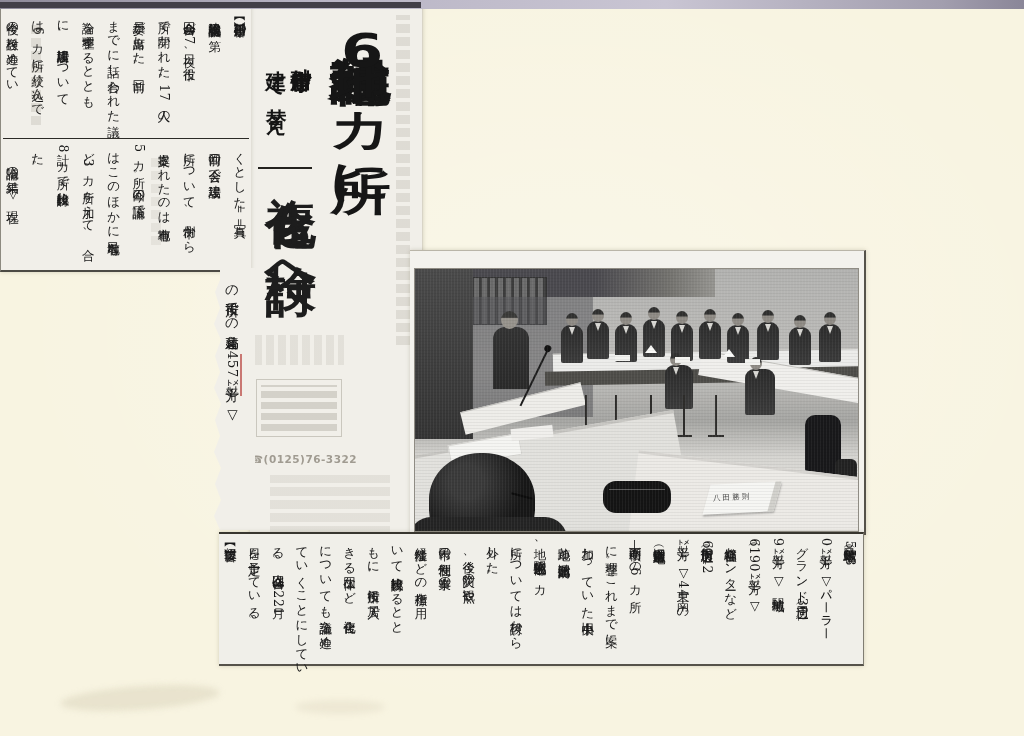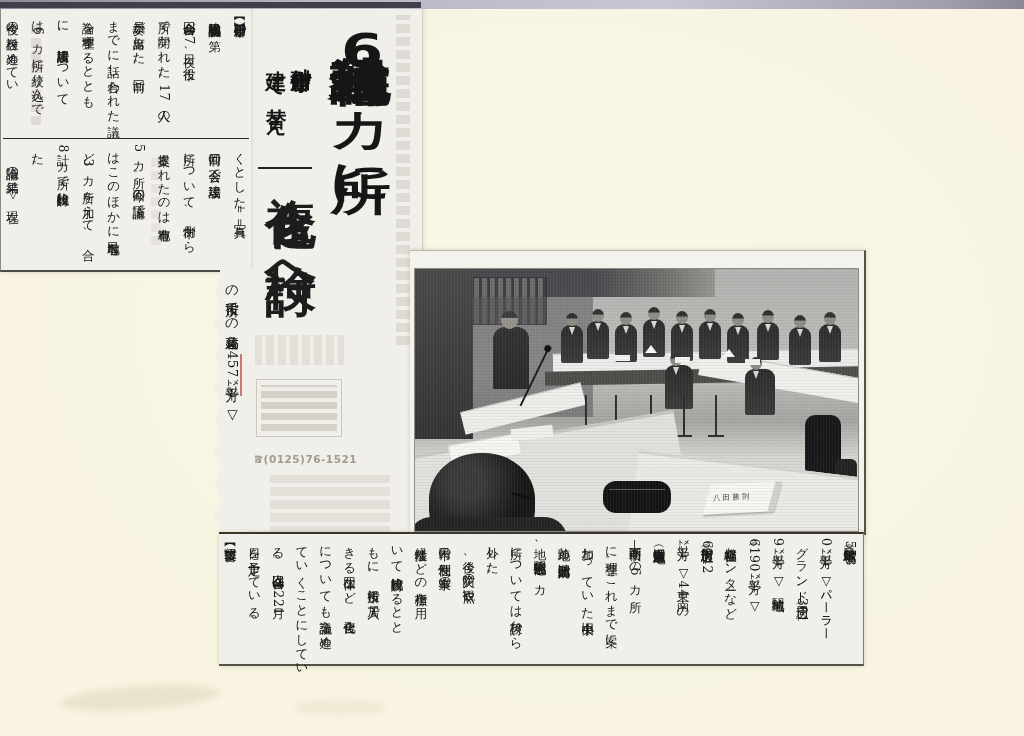--- a/index.html
+++ b/index.html
@@ -150,21 +150,21 @@
   <div id="head-main" class="vhead">建設候補地6カ所に</div>
   <div id="kicker1" class="vhead">砂川市庁舎</div>
   <div id="kicker2" class="vhead">建て替え</div>
   <div id="kicker-rule"></div>
   <div id="head-deck" class="vhead">複合化も検討へ</div>
   <div class="ghost" style="left:146px;top:10px;width:14px;height:330px;"></div>
   <div class="ghost h" style="left:4px;top:330px;width:90px;height:30px;opacity:.12;"></div>
   <div id="ghost-ad">
       <i></i>
     </div>
-  <div id="ghost-phone">☎(0125)76-1521</div>
+  <div id="ghost-phone">☎(0125)76-3322</div>
   <div class="ghost" style="left:20px;top:470px;width:120px;height:60px;opacity:.12;"></div>
 </div>
 
 <div id="piece-strip" class="piece">
   <div id="side-col" class="vcol">の市役所での建替え（5457平方㍍）▽</div>
   <div id="red-mark"></div>
 </div>
 
 <div id="piece-photo" class="piece">
   <div id="photo">

